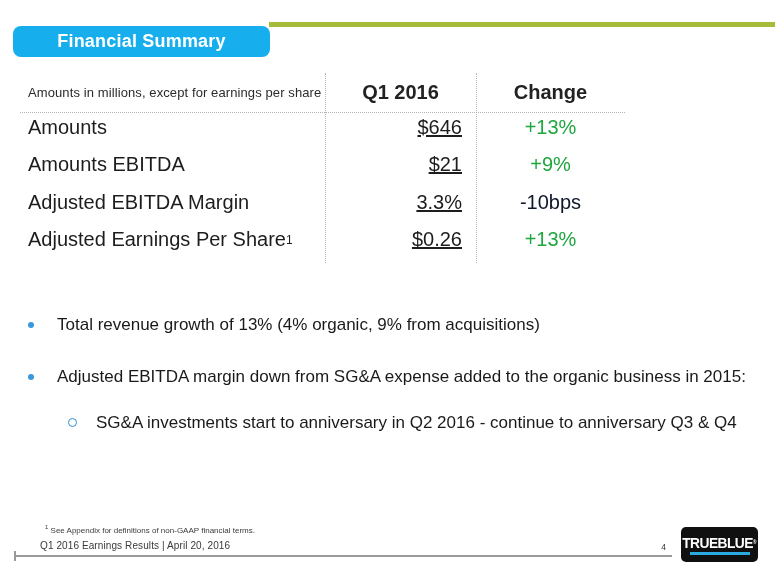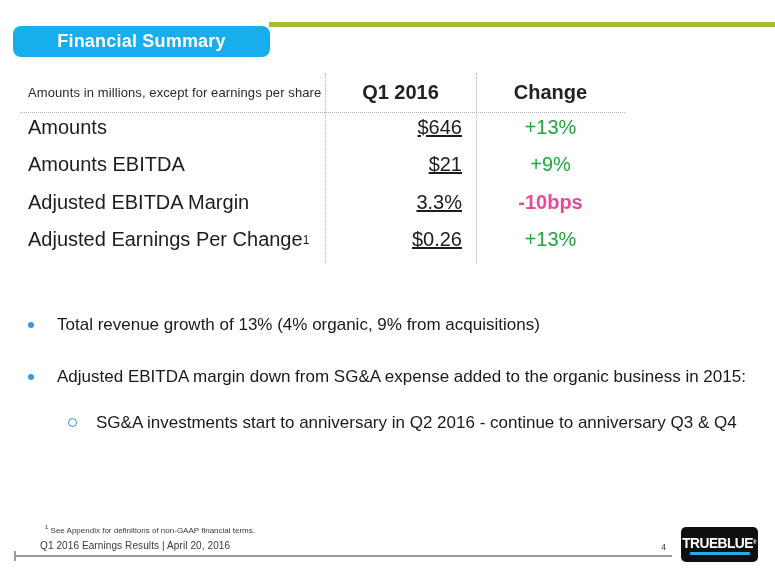--- a/index.html
+++ b/index.html
@@ -81,21 +81,21 @@
     justify-content: flex-end;
     padding-right: 14px;
     font-size: 20px;
     text-decoration: underline;
   }
   .cell.change {
     justify-content: center;
     font-size: 20px;
   }
   .pos { color: #1FA63F; }
-  .neg { color: #ec4899; font-weight: bold; }
+  .neg { color: #0f172a; }
 
   
   .bullet-row { position: absolute; left: 0; width: 775px; display: flex; align-items: flex-start; }
   .bullet-row .btxt { font-size: 17px; color: #1a1a1a; line-height: 22px; }
   .dot-icon {
     width: 6px; height: 6px;
     background: #3B97DE;
     border-radius: 50%;
     margin: 8px 0 0 28px;
     flex: 0 0 auto;
@@ -205,21 +205,21 @@
       <div class="cell value">$21</div>
       <div class="cell change pos">+9%</div>
 
       <div class="cell row-label">
           <span>Adjusted EBITDA Margin</span>
         </div>
       <div class="cell value">3.3%</div>
       <div class="cell change neg">-10bps</div>
 
       <div class="cell row-label">
-          <span>Adjusted Earnings Per Change</span>
+          <span>Adjusted Earnings Per Share</span>
           <sup>1</sup>
         </div>
       <div class="cell value">$0.26</div>
       <div class="cell change pos">+13%</div>
     </div>
   </div>
 
   <div class="bullet-row lvl1 b1">
     <span class="dot-icon"></span>
     <span class="btxt">Total revenue growth of 13% (4% organic, 9% from acquisitions)</span>

